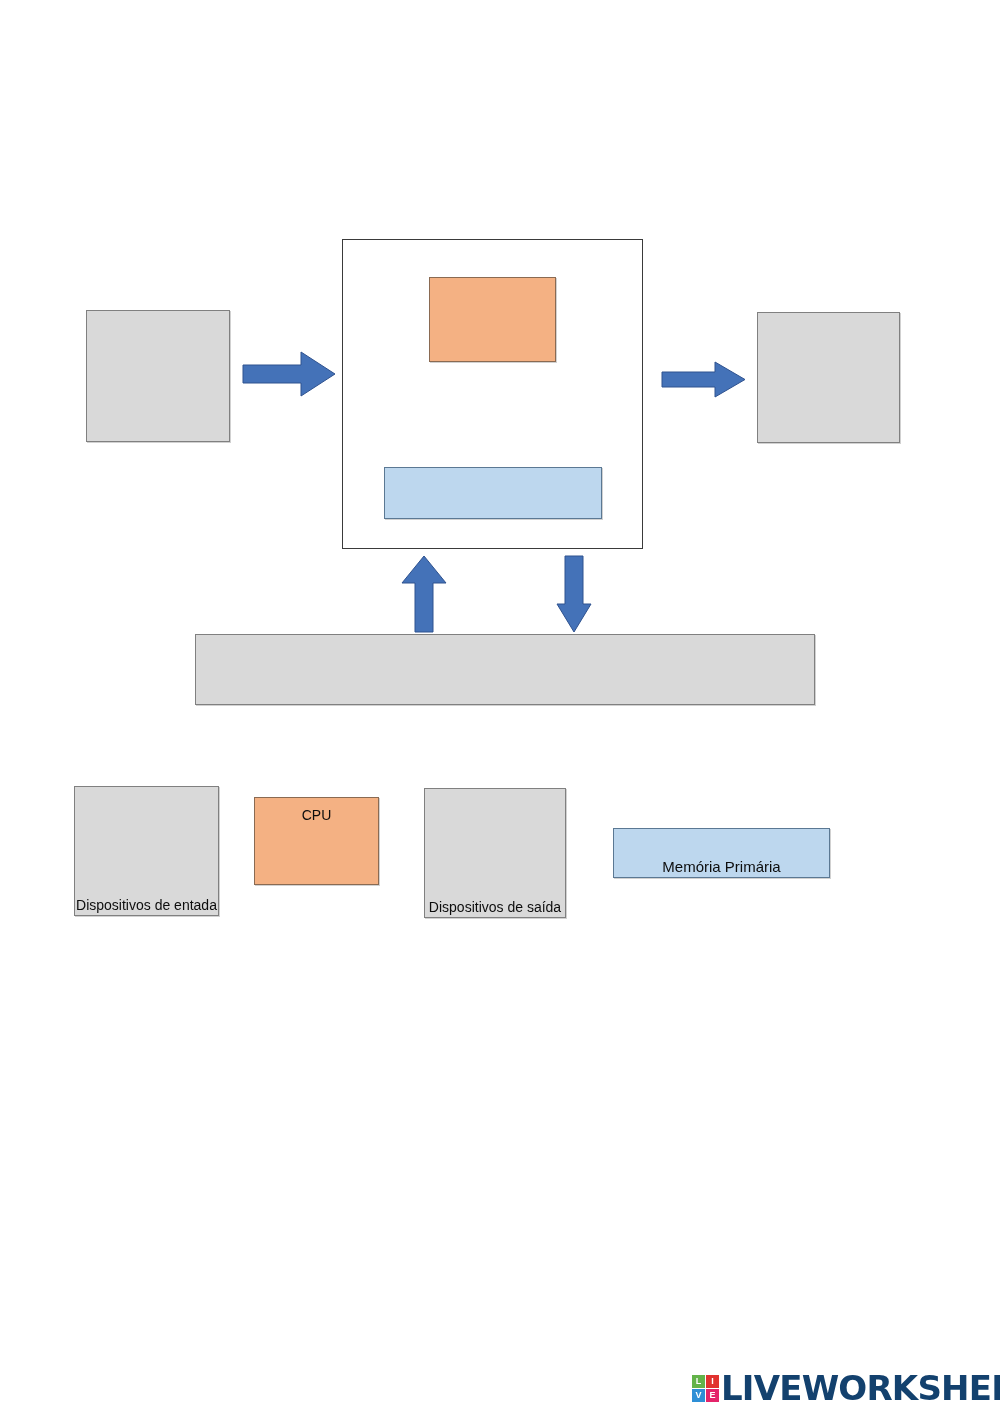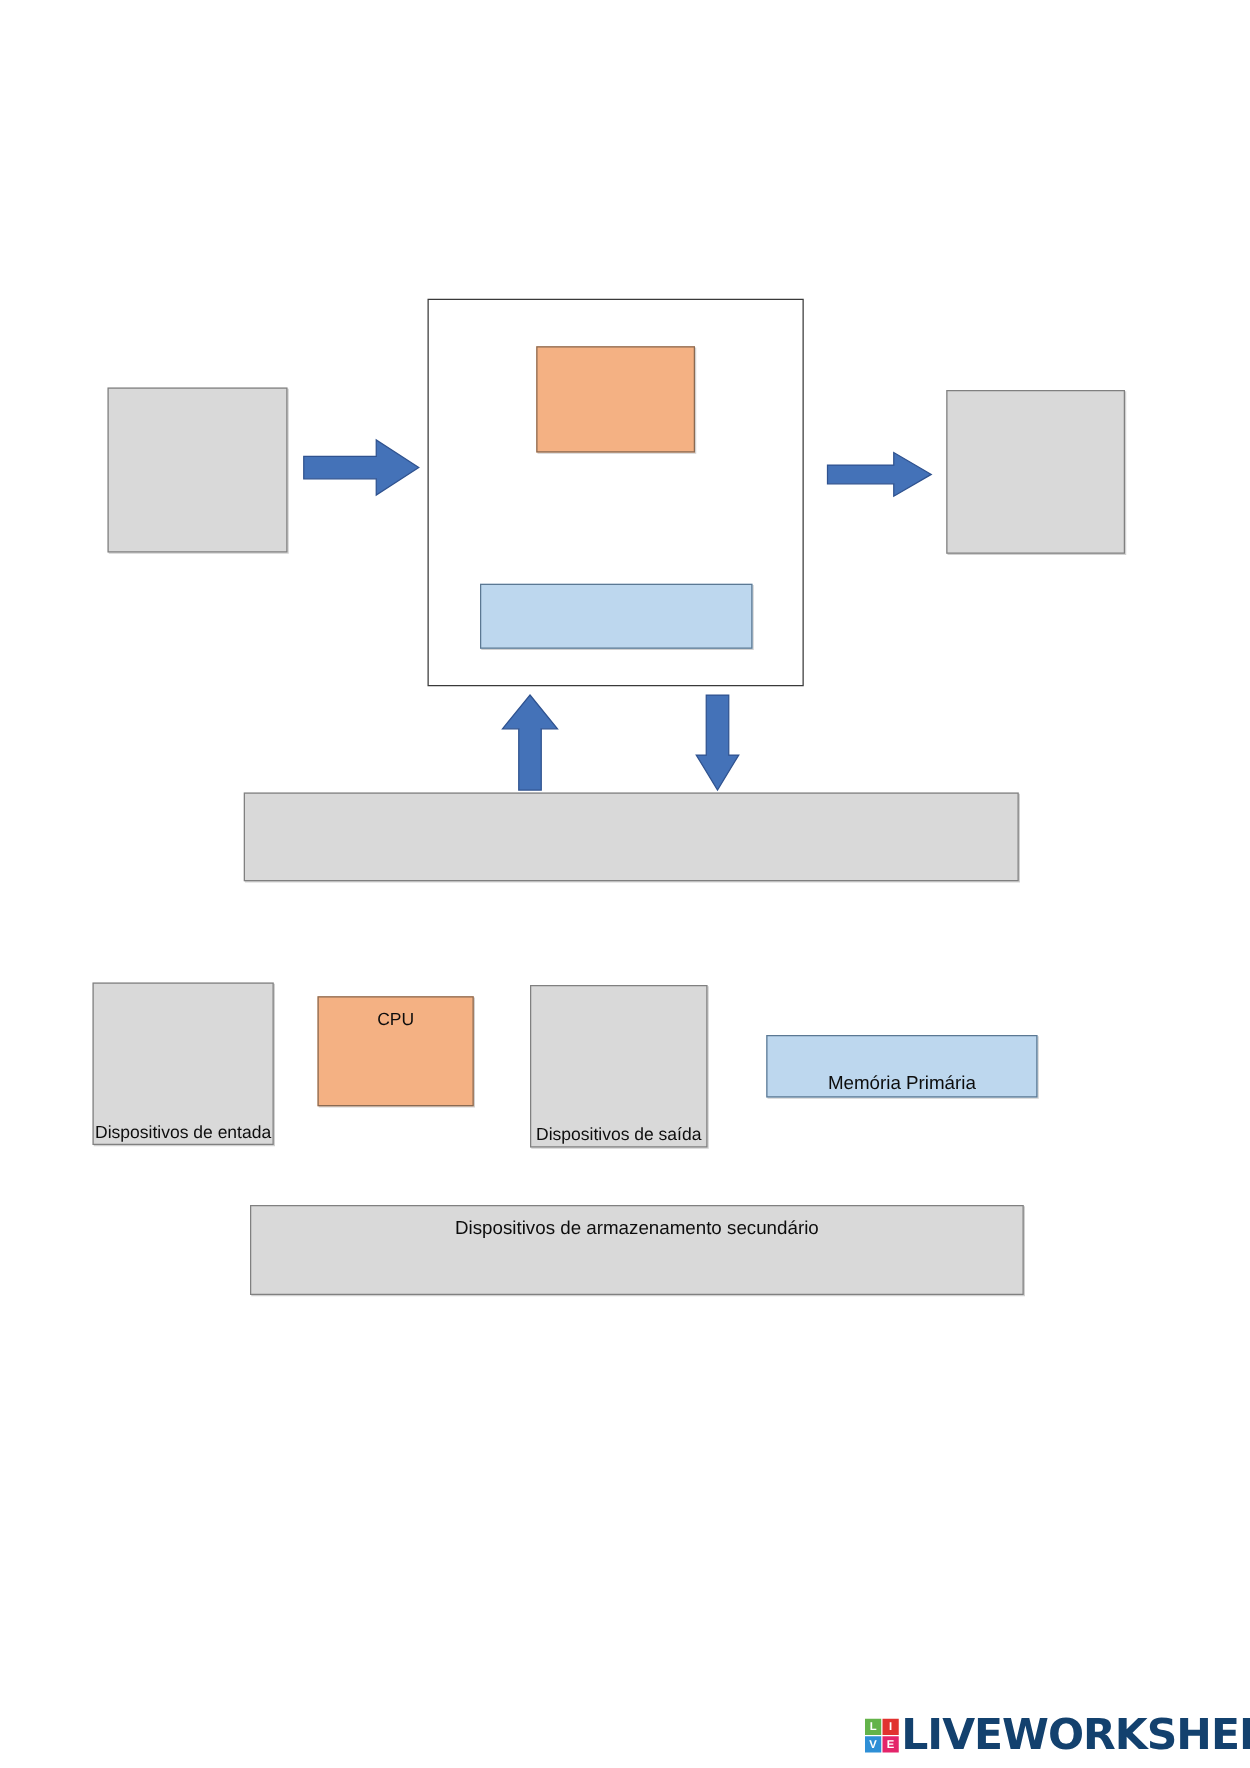--- a/index.html
+++ b/index.html
@@ -199,23 +199,20 @@
   </div>
 
   <div class="shape grey-box label-mid" id="word-output">
     <span>Dispositivos de saída</span>
   </div>
 
   <div class="shape blue-box label-mid" id="word-memory">
     <span>Memória Primária</span>
   </div>
 
-  <div class="shape grey-box label-top" id="word-storage">
-    <span>Dispositivos de armazenamento secundário</span>
-  </div>
 
   <div id="lw-logo">
     <div id="lw-mark">
       <i class="lw-l">L</i>
       <i class="lw-i">I</i>
       <i class="lw-v">V</i>
       <i class="lw-e">E</i>
     </div>
     <div id="lw-word">LIVEWORKSHEETS</div>
   </div>

